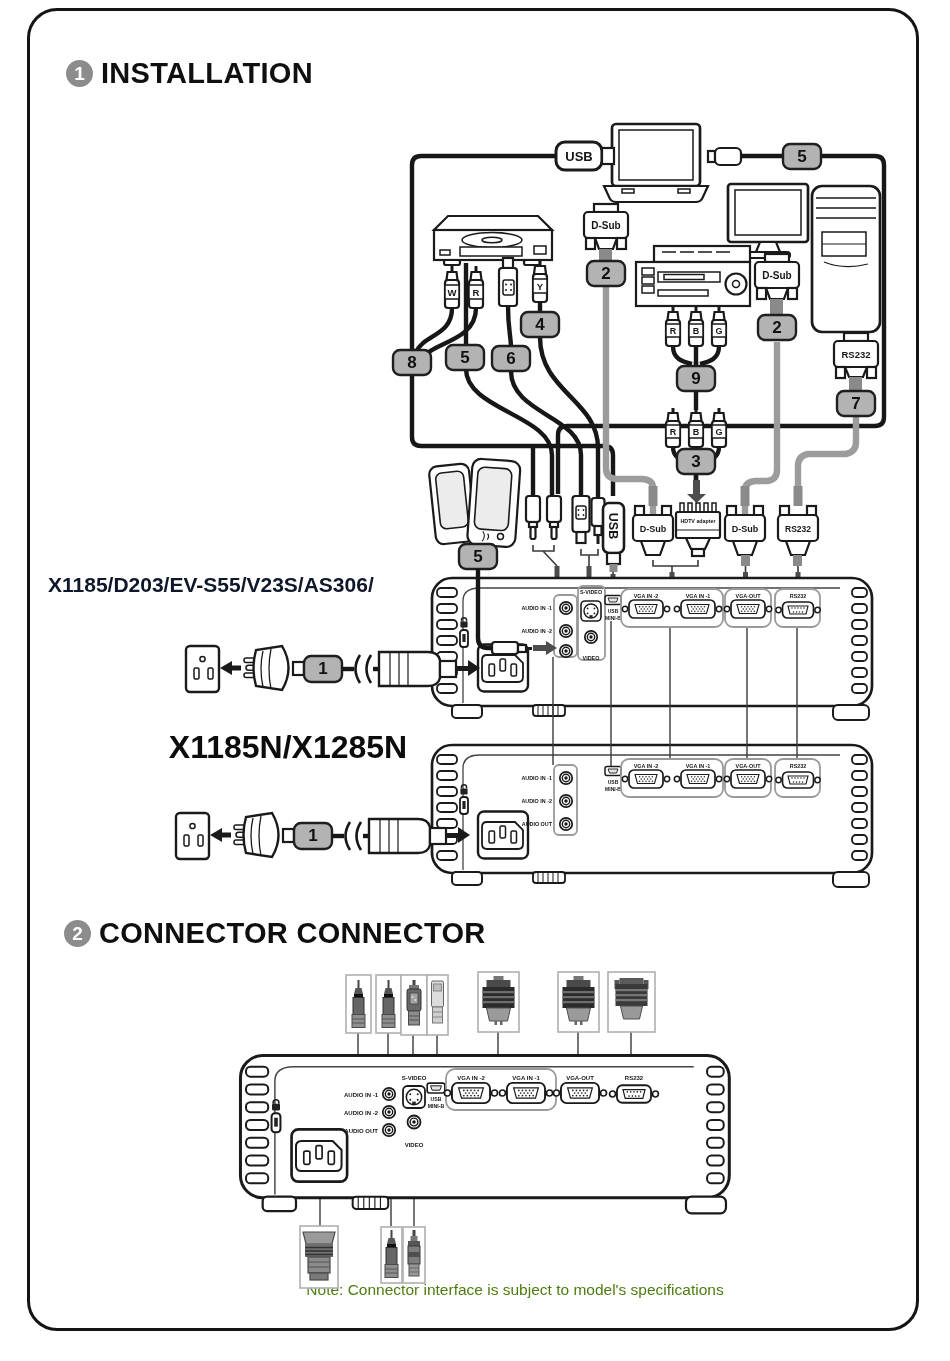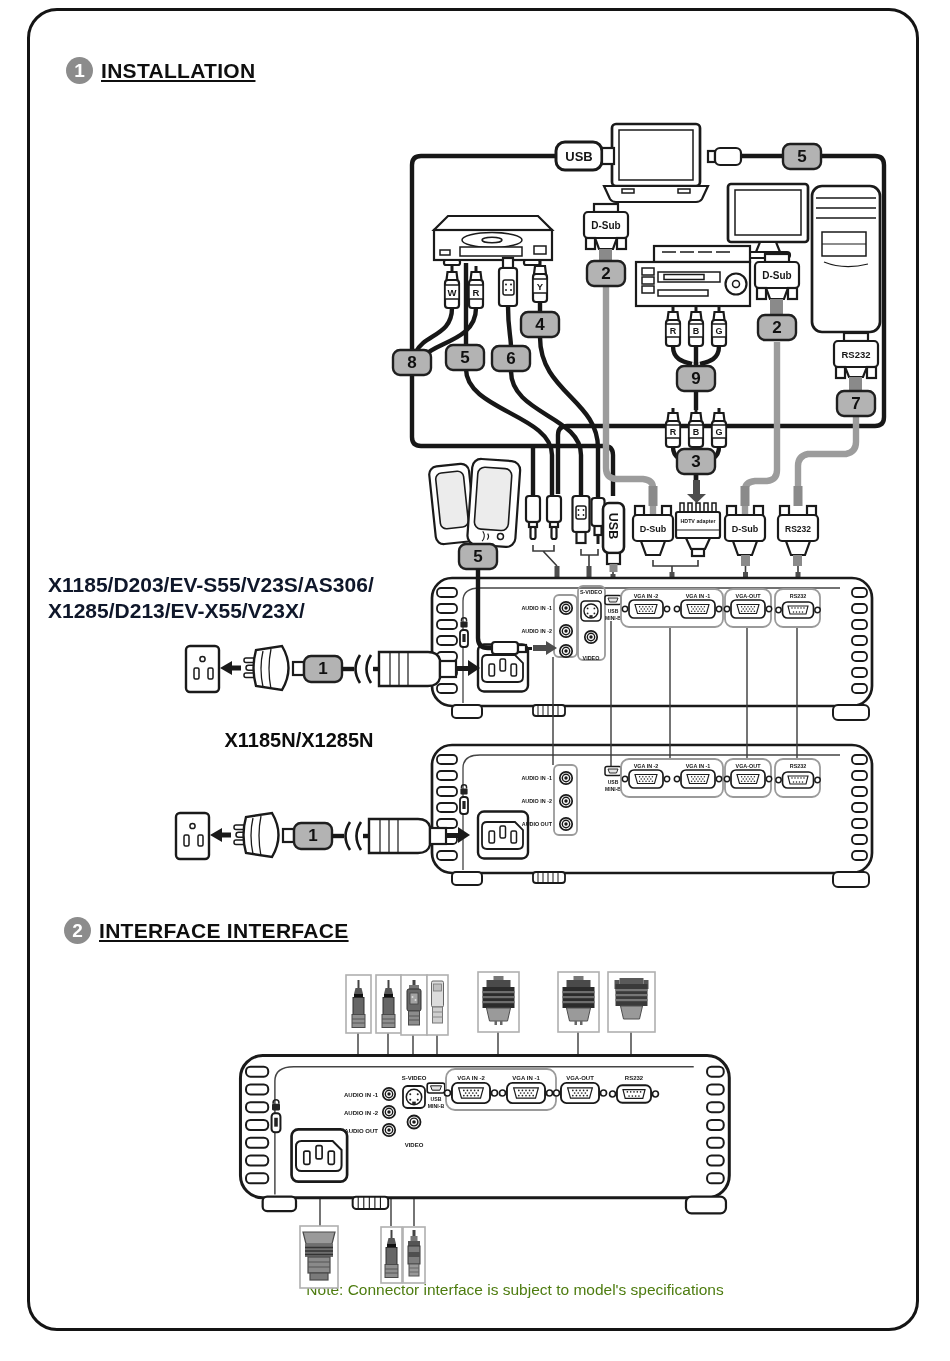--- a/index.html
+++ b/index.html
@@ -1,22 +1,22 @@
 <!DOCTYPE html>
 <html><head>
 <meta charset="utf-8">
 <style>
   html,body{margin:0;padding:0;background:#fff;}
   body{width:950px;height:1361px;position:relative;font-family:"Liberation Sans",sans-serif;overflow:hidden;}
   .frame{position:absolute;left:27px;top:8px;width:886px;height:1317px;border:3.5px solid #141414;border-radius:30px;}
   .sec-header{position:absolute;display:flex;align-items:center;gap:8px;}
   .badge{width:27px;height:27px;border-radius:50%;background:#8c8c8c;color:#fff;font-weight:bold;font-size:19px;display:flex;align-items:center;justify-content:center;flex:0 0 auto;}
-  .sec-title{font-size:21px;font-weight:bold;color:#0f0f0f;letter-spacing:.3px;white-space:nowrap;text-decoration:underline;}
+  .sec-title{font-size:29px;font-weight:bold;color:#0f0f0f;letter-spacing:.3px;white-space:nowrap;}
   .models{position:absolute;left:48px;top:572px;width:390px;text-align:left;font-weight:bold;font-size:21px;line-height:26px;color:#0f172a;white-space:nowrap;}
-  .models2{position:absolute;left:109px;top:729px;width:380px;text-align:center;font-weight:bold;font-size:20px;color:#0c0c0c;white-space:nowrap;}
+  .models2{position:absolute;left:98px;top:729px;width:380px;text-align:center;font-weight:bold;font-size:32px;color:#0c0c0c;white-space:nowrap;}
   .note{position:absolute;left:165px;top:1281px;width:700px;text-align:center;font-size:15.5px;color:#4d7c0f;}
   svg{position:absolute;left:0;top:0;}
   svg text{font-family:"Liberation Sans",sans-serif;}
   .sh{fill:#fff;stroke:#1a1a1a;stroke-width:2.2;}
   .sh3{fill:#fff;stroke:#1a1a1a;stroke-width:2.7;}
   .thin{fill:#fff;stroke:#1a1a1a;stroke-width:1.5;}
   .ln{fill:none;stroke:#171717;stroke-width:4.4;stroke-linejoin:round;}
   .lng{fill:none;stroke:#9c9c9c;stroke-width:6.4;stroke-linejoin:round;}
   .lead{fill:none;stroke:#3a3a3a;stroke-width:1.4;}
   .ar{fill:#4d4d4d;stroke:none;}
@@ -32,26 +32,25 @@
 <body>
 
 <div class="frame"></div>
 
 <div class="sec-header" style="left:66px;top:57px;">
   <span class="badge">1</span>
   <span class="sec-title">INSTALLATION</span>
 </div>
 <div class="sec-header" style="left:64px;top:917px;">
   <span class="badge">2</span>
-  <span class="sec-title">INTERFACE INTERFACE</span>
+  <span class="sec-title">CONNECTOR CONNECTOR</span>
 </div>
 
 <div class="models">
   <div>X1185/D203/EV-S55/V23S/AS306/</div>
-  <div>X1285/D213/EV-X55/V23X/</div>
 </div>
 <div class="models2">X1185N/X1285N</div>
 
 <div class="note">Note: Connector interface is subject to model's specifications</div>
 
 <svg width="950" height="1361" viewBox="0 0 950 1361">
 <defs>
   <g id="rca">
     <circle r="6.2" fill="#fff" stroke="#1a1a1a" stroke-width="1.7"></circle>
     <circle r="3.7" fill="#fff" stroke="#1a1a1a" stroke-width="1.4"></circle>

